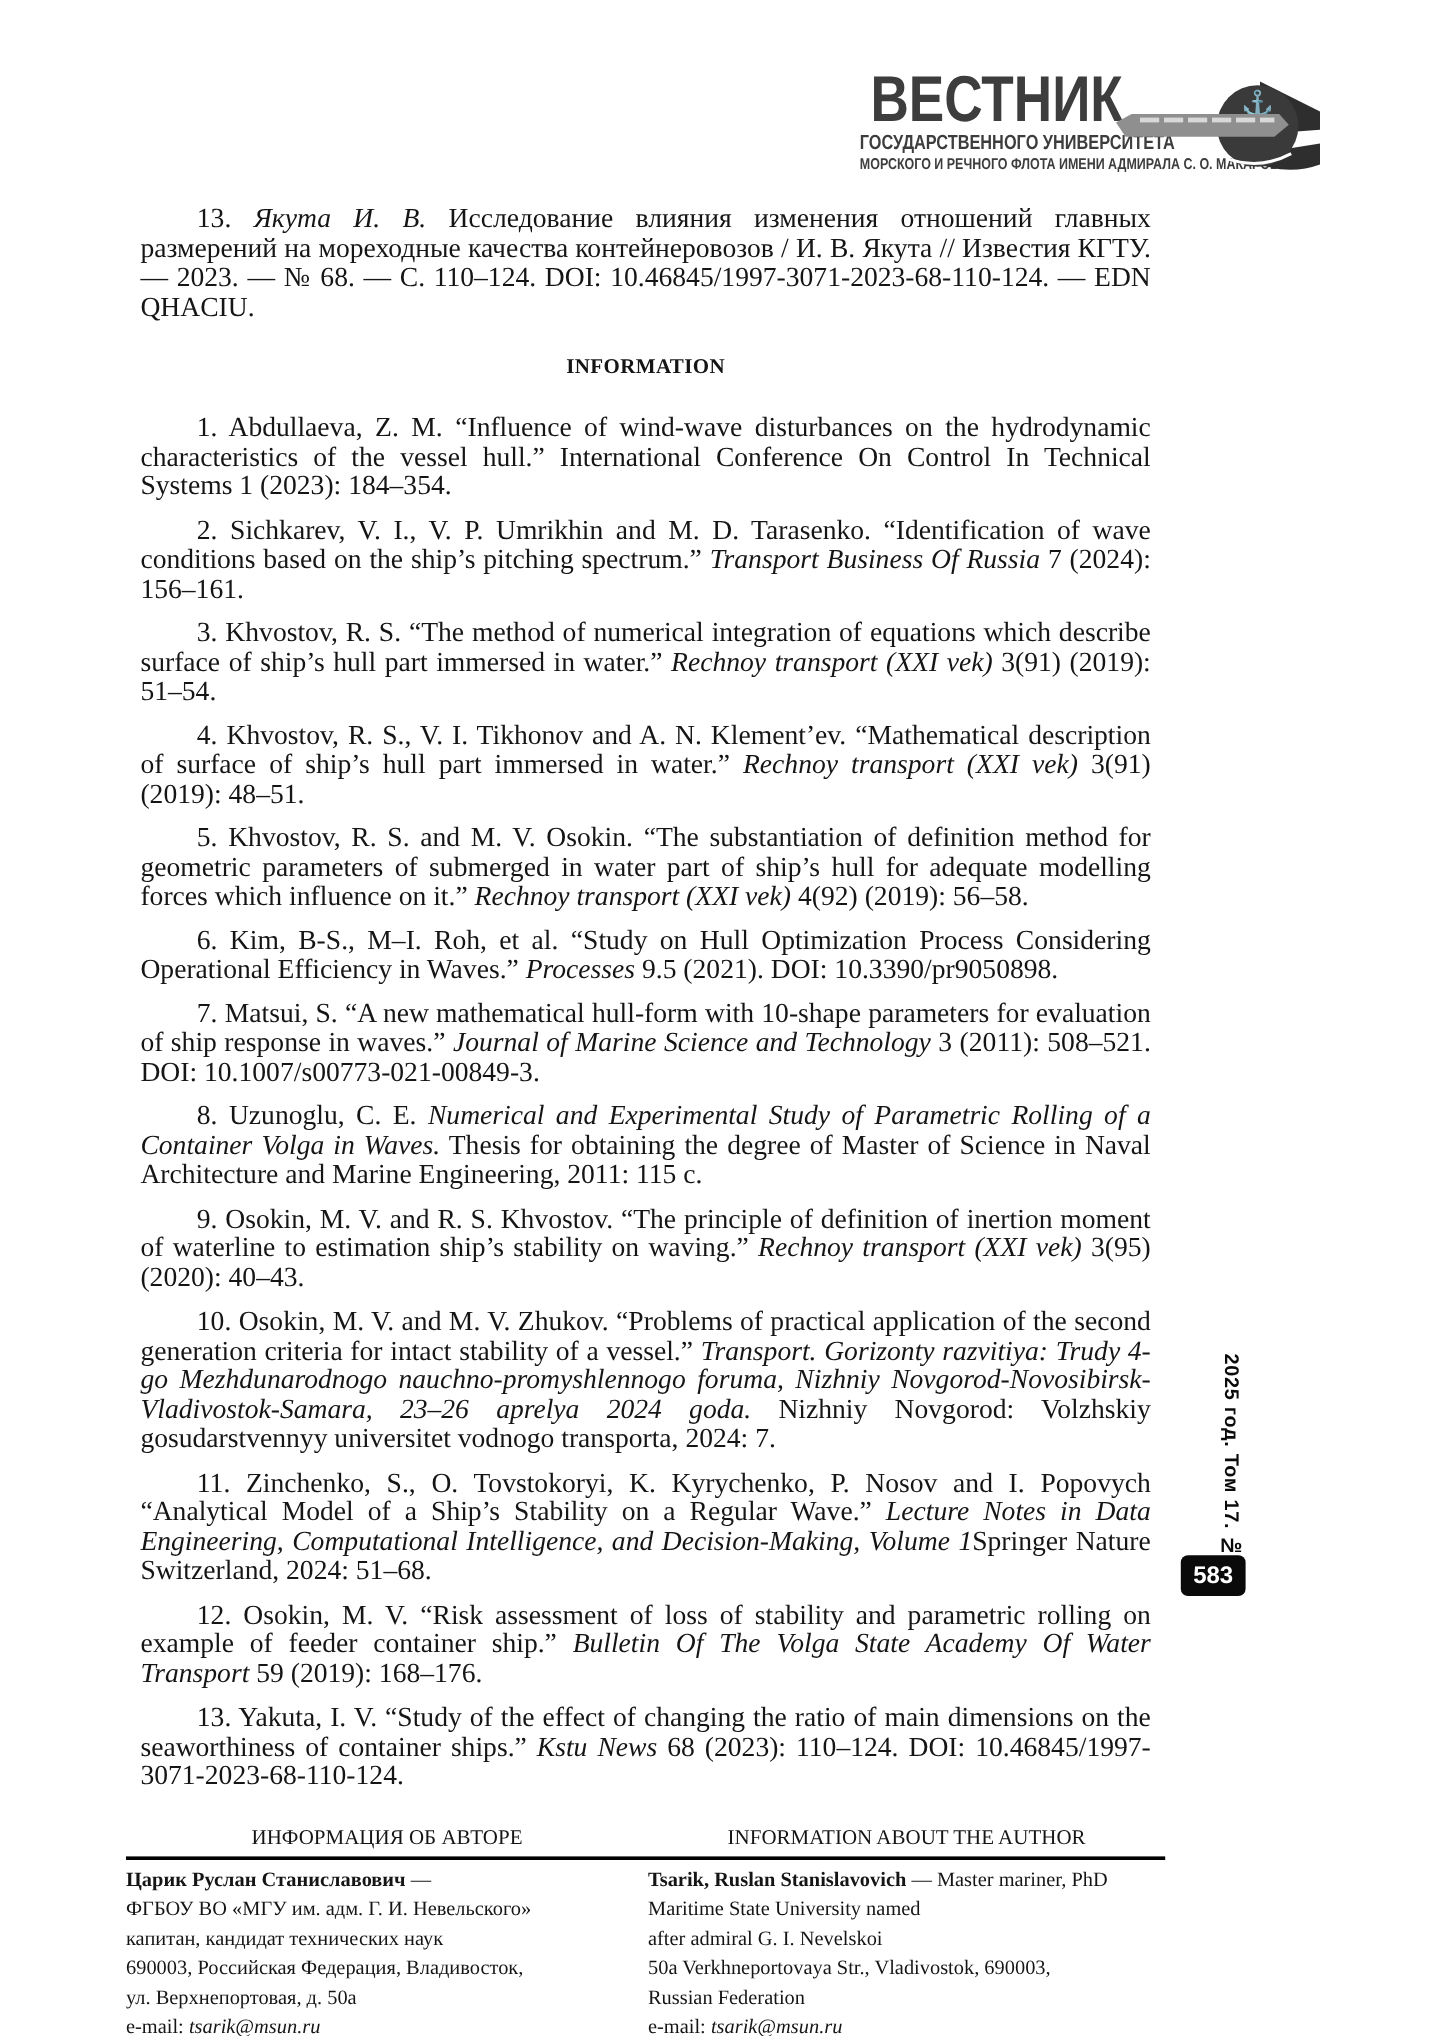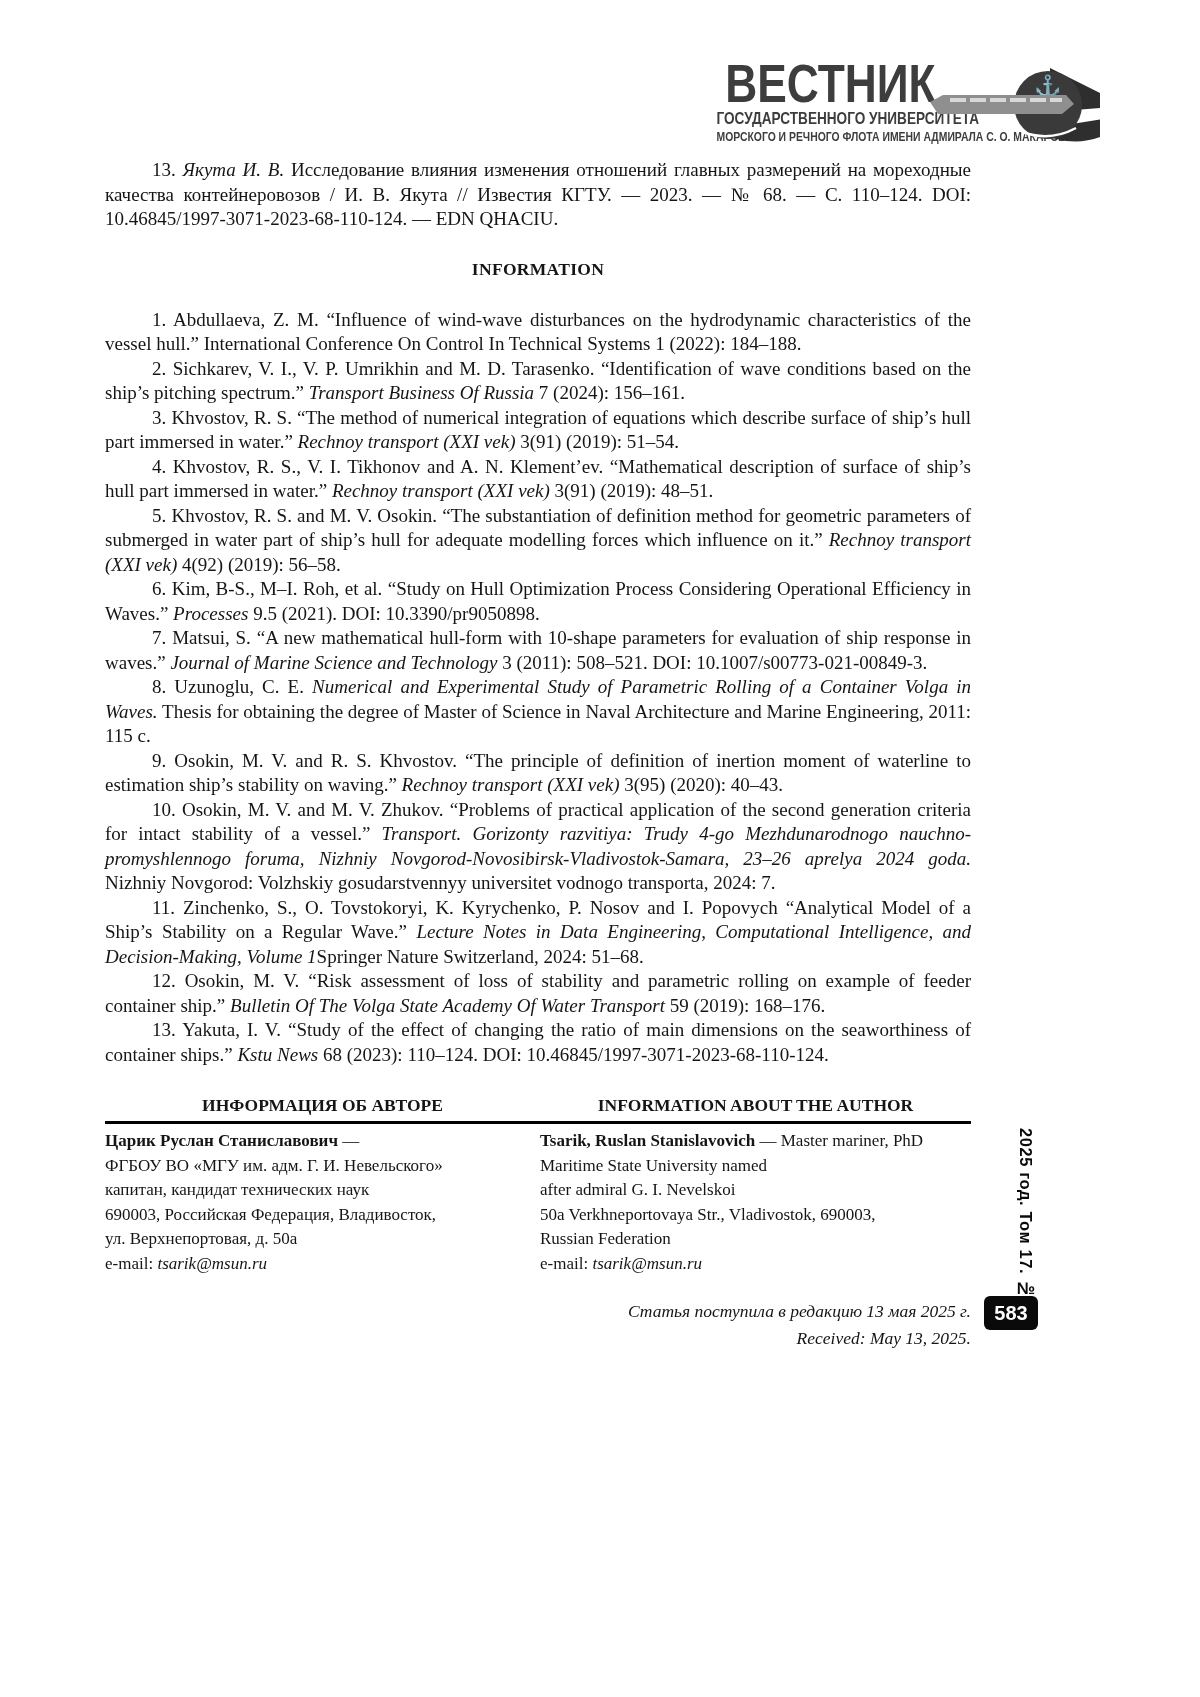--- a/index.html
+++ b/index.html
@@ -9,27 +9,27 @@
   
   .logo{position:absolute;left:688px;top:58px;width:285px;}
   .logo-text{text-align:center;color:#3d3d3d;font-family:"Liberation Sans","DejaVu Sans",sans-serif;font-weight:bold;}
   .logo-title{font-size:54px;line-height:50px;white-space:nowrap;transform:scaleX(0.82);transform-origin:center;}
   .logo-sub1{font-size:17px;line-height:20px;white-space:nowrap;transform:scaleX(0.80);transform-origin:center;margin-top:1px;}
   .logo-sub2{font-size:13px;line-height:15px;white-space:nowrap;transform:scaleX(0.80);transform-origin:center;}
   .logo-emblem{position:absolute;left:130px;top:0px;}
 
   
   .content{position:absolute;left:105px;top:0;width:866px;padding-top:158px;}
-  .para,.ref-item{font-size:19px;line-height:24.5px;text-align:justify;text-indent:47px;margin:0;}
+  .para,.ref-item{font-size:23px;line-height:24.5px;text-align:justify;text-indent:47px;margin:12px;}
   .it{font-style:italic;}
   .refs-heading{font-size:17.5px;font-weight:bold;text-align:center;margin:27px 0 28px 0;letter-spacing:0.3px;}
 
   
   .authors{margin-top:27px;}
-  .authors-headings{display:flex;font-weight:bold;font-size:17.5px;line-height:22px;align-items:center;}
+  .authors-headings{display:flex;font-weight:normal;font-size:17.5px;line-height:22px;align-items:center;}
   .ah-left{width:435px;text-align:center;}
   .ah-right{flex:1;text-align:center;}
   .authors-rule{height:3px;background:#000;margin-top:5px;}
   .authors-body{display:flex;margin-top:5px;}
   .ab-left{width:435px;}
   .ab-right{flex:1;}
   .info-line{font-size:17px;line-height:24.5px;}
 
   .received{margin-top:22px;text-align:right;font-style:italic;font-size:17.5px;line-height:27px;}
 
@@ -72,21 +72,21 @@
     </svg>
   </div>
 
   <div class="content">
 
     <p class="para"><span>13. </span><span class="it">Якута И. В.</span><span> Исследование влияния изменения отношений главных размерений на мореходные качества контейнеровозов / И. В. Якута // Известия КГТУ. — 2023. — № 68. — С. 110–124. DOI: 10.46845/1997-3071-2023-68-110-124. — EDN QHACIU.</span></p>
 
     <h2 class="refs-heading">INFORMATION</h2>
 
     <div class="refs-list">
-        <p class="ref-item"><span>1. Abdullaeva, Z. M. “Influence of wind-wave disturbances on the hydrodynamic characteristics of the vessel hull.” International Conference On Control In Technical Systems 1 (2022): 184–188.</span></p>
+        <p class="ref-item"><span>1. Abdullaeva, Z. M. “Influence of wind-wave disturbances on the hydrodynamic characteristics of the vessel hull.” International Conference On Control In Technical Systems 1 (2023): 184–354.</span></p>
         <p class="ref-item"><span>2. Sichkarev, V. I., V. P. Umrikhin and M. D. Tarasenko. “Identification of wave conditions based on the ship’s pitching spectrum.” </span><span class="it">Transport Business Of Russia</span><span> 7 (2024): 156–161.</span></p>
         <p class="ref-item"><span>3. Khvostov, R. S. “The method of numerical integration of equations which describe surface of ship’s hull part immersed in water.” </span><span class="it">Rechnoy transport (XXI vek)</span><span> 3(91) (2019): 51–54.</span></p>
         <p class="ref-item"><span>4. Khvostov, R. S., V. I. Tikhonov and A. N. Klement’ev. “Mathematical description of surface of ship’s hull part immersed in water.” </span><span class="it">Rechnoy transport (XXI vek)</span><span> 3(91) (2019): 48–51.</span></p>
         <p class="ref-item"><span>5. Khvostov, R. S. and M. V. Osokin. “The substantiation of definition method for geometric parameters of submerged in water part of ship’s hull for adequate modelling forces which influence on it.” </span><span class="it">Rechnoy transport (XXI vek)</span><span> 4(92) (2019): 56–58.</span></p>
         <p class="ref-item"><span>6. Kim, B-S., M–I. Roh, et al. “Study on Hull Optimization Process Considering Operational Efficiency in Waves.” </span><span class="it">Processes</span><span> 9.5 (2021). DOI: 10.3390/pr9050898.</span></p>
         <p class="ref-item"><span>7. Matsui, S. “A new mathematical hull-form with 10-shape parameters for evaluation of ship response in waves.” </span><span class="it">Journal of Marine Science and Technology</span><span> 3 (2011): 508–521. DOI: 10.1007/s00773-021-00849-3.</span></p>
         <p class="ref-item"><span>8. Uzunoglu, C. E. </span><span class="it">Numerical and Experimental Study of Parametric Rolling of a Container Volga in Waves.</span><span> Thesis for obtaining the degree of Master of Science in Naval Architecture and Marine Engineering, 2011: 115 c.</span></p>
         <p class="ref-item"><span>9. Osokin, M. V. and R. S. Khvostov. “The principle of definition of inertion moment of waterline to estimation ship’s stability on waving.” </span><span class="it">Rechnoy transport (XXI vek)</span><span> 3(95) (2020): 40–43.</span></p>
         <p class="ref-item"><span>10. Osokin, M. V. and M. V. Zhukov. “Problems of practical application of the second generation criteria for intact stability of a vessel.” </span><span class="it">Transport. Gorizonty razvitiya: Trudy 4-go Mezhdunarodnogo nauchno-promyshlennogo foruma, Nizhniy Novgorod-Novosibirsk-Vladivostok-Samara, 23–26 aprelya 2024 goda.</span><span> Nizhniy Novgorod: Volzhskiy gosudarstvennyy universitet vodnogo transporta, 2024: 7.</span></p>
         <p class="ref-item"><span>11. Zinchenko, S., O. Tovstokoryi, K. Kyrychenko, P. Nosov and I. Popovych “Analytical Model of a Ship’s Stability on a Regular Wave.” </span><span class="it">Lecture Notes in Data Engineering, Computational Intelligence, and Decision-Making, Volume 1</span><span>Springer Nature Switzerland, 2024: 51–68.</span></p>

